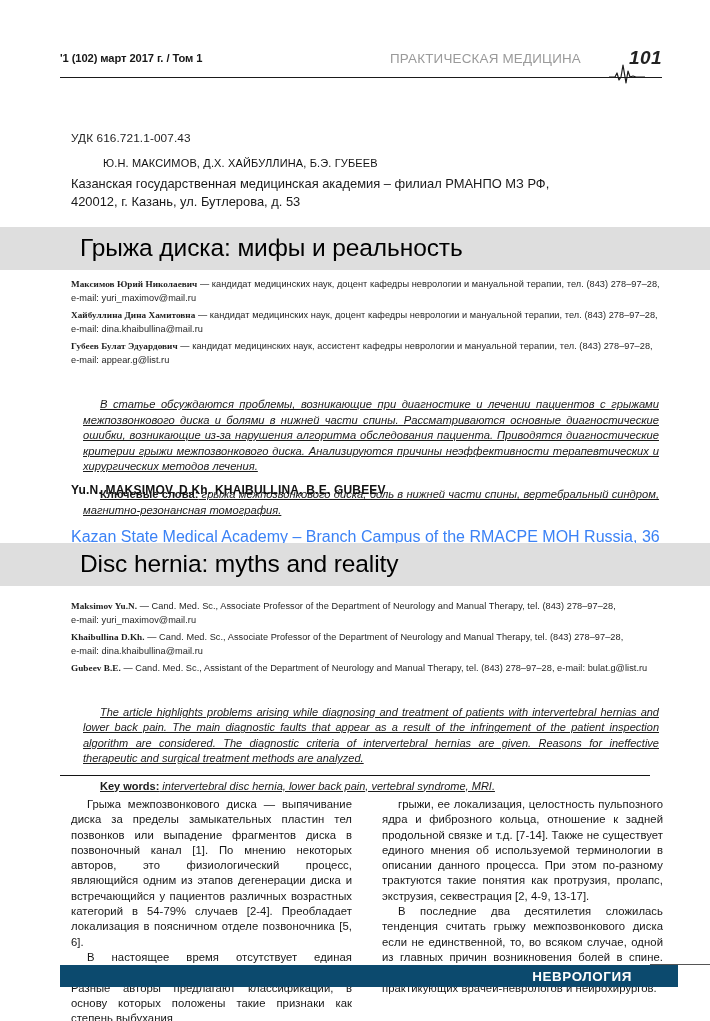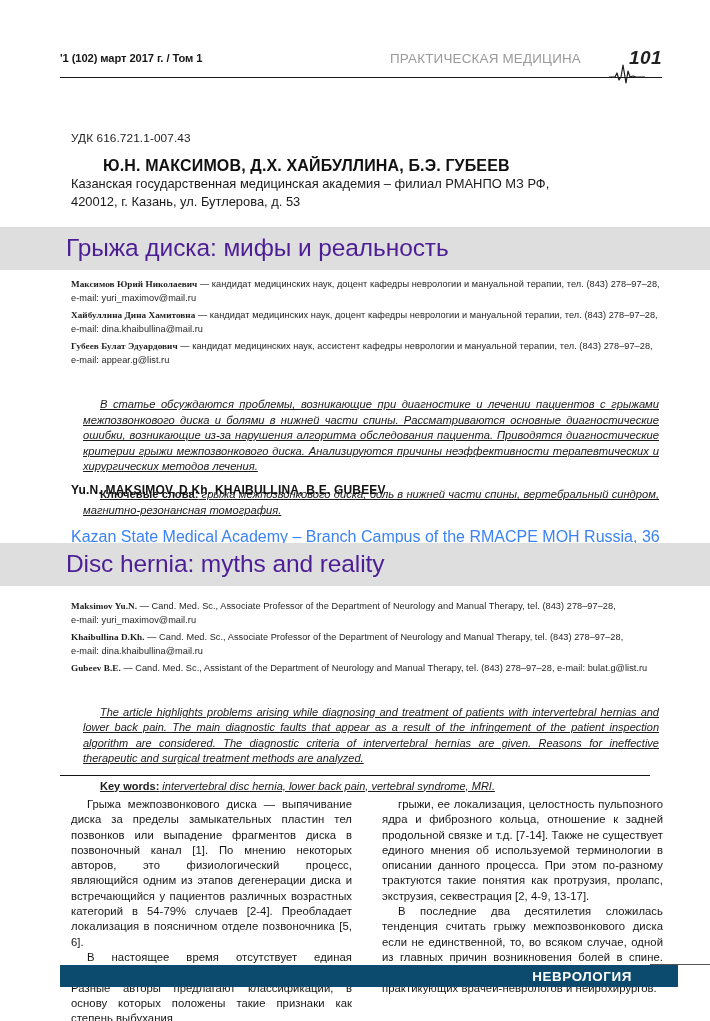--- a/index.html
+++ b/index.html
@@ -85,22 +85,22 @@
     letter-spacing: 0.1px;
     text-align: right;
   }
 
   
   .ru-authors {
     position: absolute;
     left: 71px;
     top: 157px;
     width: 600px;
-    font-size: 16px;
-    font-weight: bold;
+    font-size: 11px;
+    font-weight: normal;
     letter-spacing: 0.15px;
     color: #111;
     padding-left: 32px;
   }
   .ru-affil {
     position: absolute;
     left: 71px;
     top: 175px;
     width: 600px;
     font-size: 12.9px;
@@ -111,23 +111,23 @@
 
   
   .banner {
     position: absolute;
     left: 0;
     width: 710px;
     background: #dedede;
   }
   .banner .banner-text {
     position: absolute;
-    left: 66px;
+    left: 80px;
     white-space: nowrap;
-    color: #4c1d95;
+    color: #000000;
   }
   #banner-ru {
     top: 227px;
     height: 43px;
   }
   #banner-ru .banner-text {
     top: 7px;
     font-size: 24.5px;
     font-weight: normal;
     letter-spacing: -0.1px;

